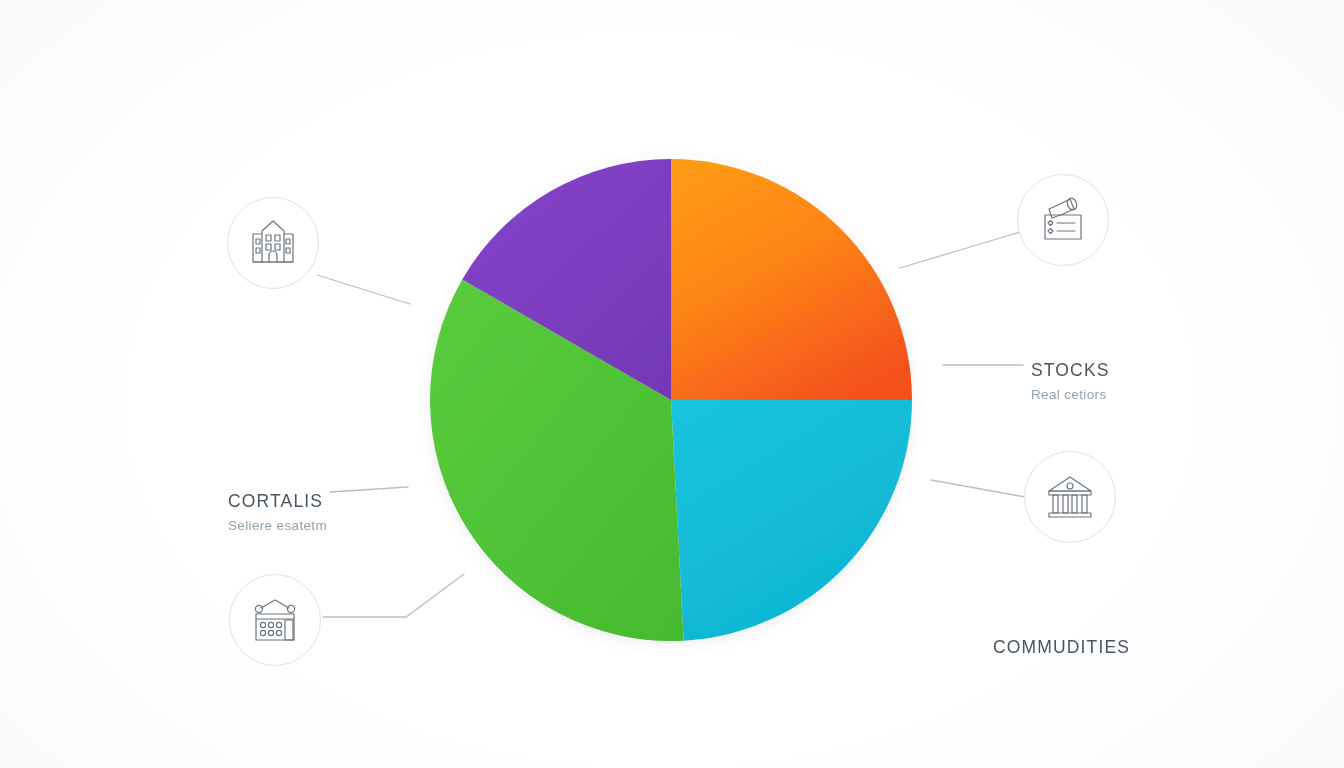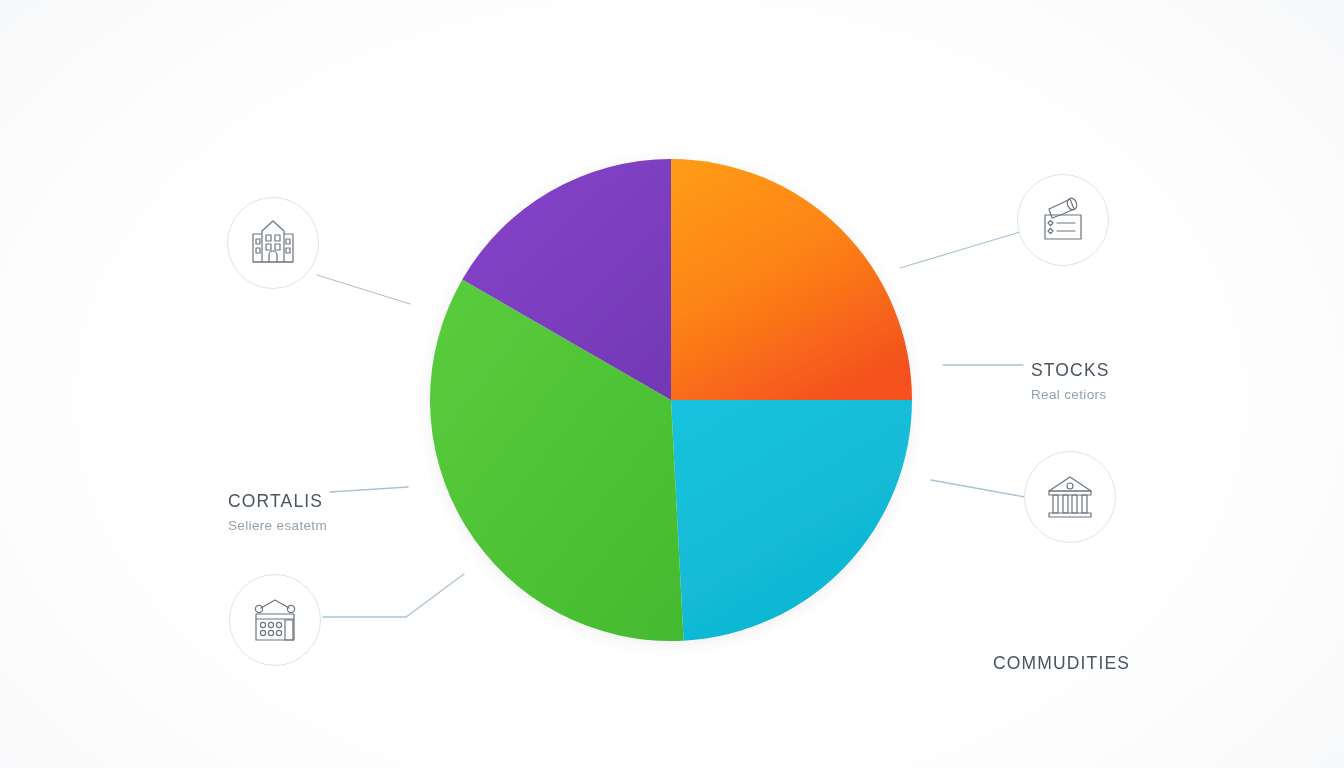--- a/index.html
+++ b/index.html
@@ -43,21 +43,21 @@
   .label-sub {
     font-size: 13.5px;
     letter-spacing: 0.35px;
     color: #93a2ad;
     font-weight: 400;
     line-height: 1.3;
     margin-top: 4px;
   }
   .lbl-stocks   { left: 1031px; top: 341px; }
   .lbl-cortalis { left: 228px;  top: 472px; }
-  .lbl-comm     { left: 993px;  top: 634px; }
+  .lbl-comm     { left: 993px;  top: 618px; }
   .icon-circle {
     position: absolute;
     width: 92px;
     height: 92px;
     border-radius: 50%;
     border: 1px solid #dbe4ea;
     background: #ffffff;
     box-sizing: border-box;
     display: flex;
     align-items: center;

